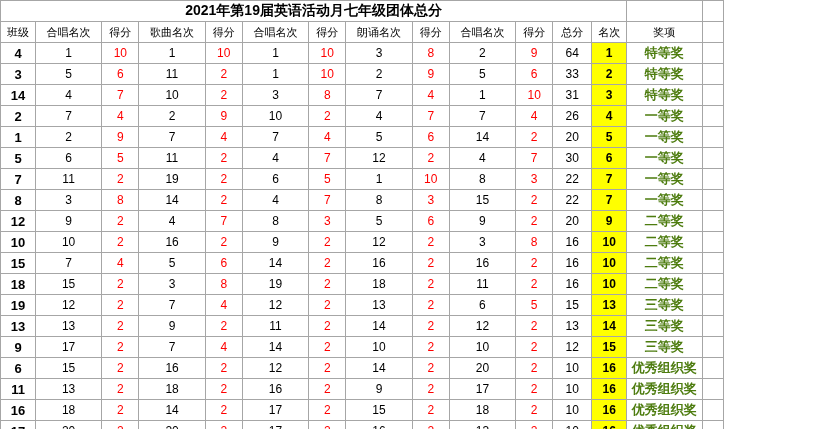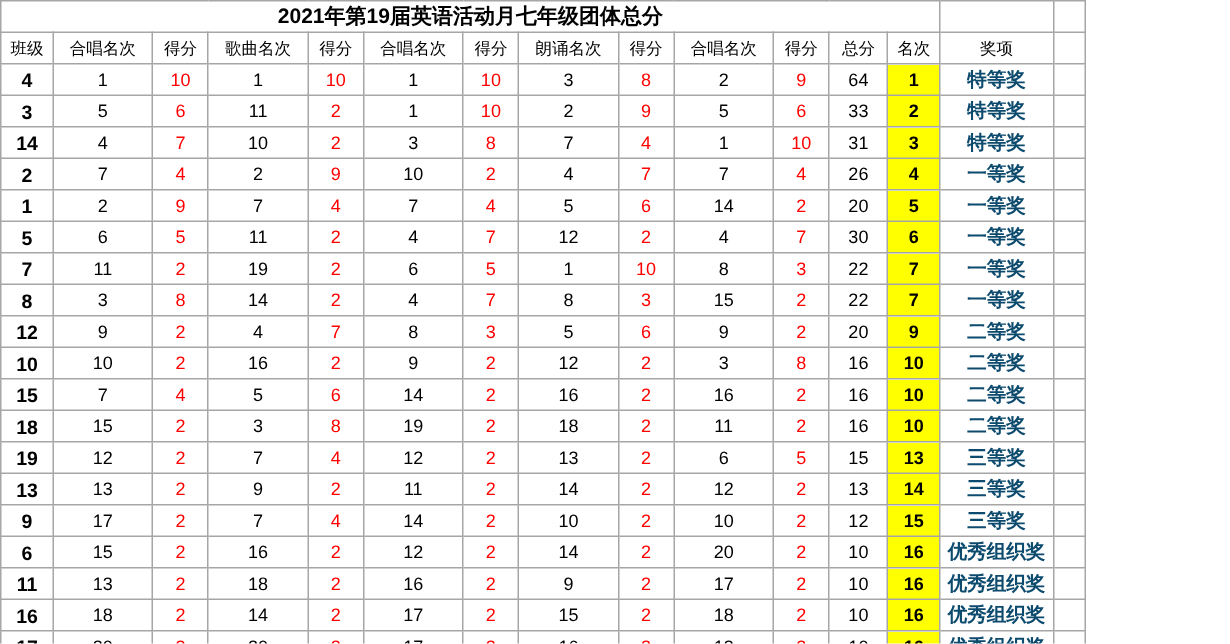--- a/index.html
+++ b/index.html
@@ -51,21 +51,21 @@
     color: #ff0000;
   }
   .rank-yellow {
     background: #ffff00;
     font-weight: bold;
     color: #000;
   }
   .prize {
     font-weight: bold;
     font-size: 13px;
-    color: #0c4a6e;
+    color: #4d7c0f;
   }
   .blank {
     border: 1px solid #d9d9d9;
     background: #ffffff;
   }
   .green-left {
     border-left: 2px solid #3c8a3c;
   }
   
   col.c-class   { width: 48px; }

